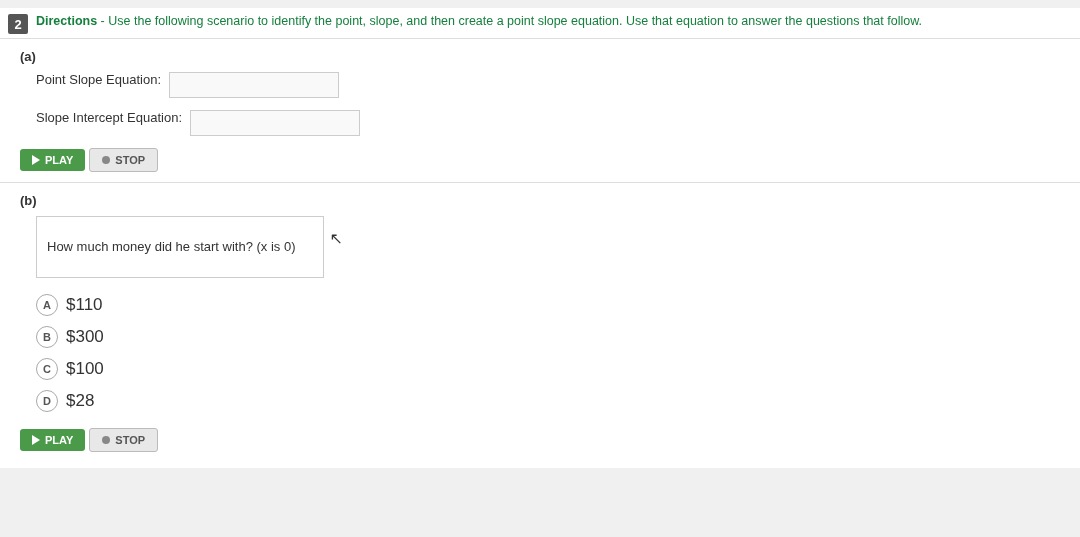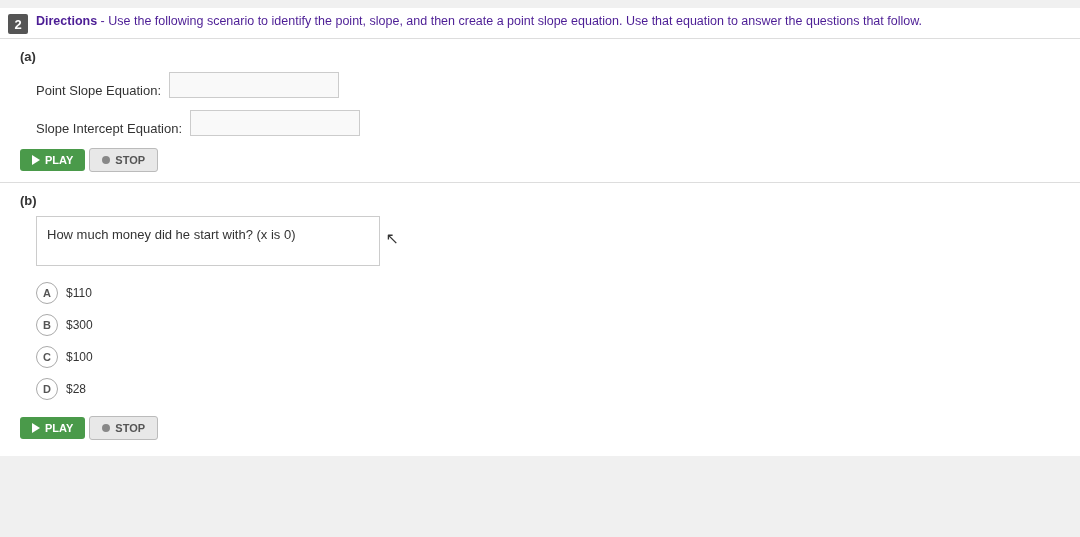--- a/index.html
+++ b/index.html
@@ -39,39 +39,39 @@
       align-items: center;
       justify-content: center;
       border-radius: 2px;
       margin-right: 8px;
       flex-shrink: 0;
       margin-top: 2px;
     }
     .directions-text {
       font-size: 12.5px;
       line-height: 1.5;
-      color: #4c1d95;
+      color: #15803d;
     }
     .directions-title {
       font-weight: bold;
     }
     .content-area {
       background: #fff;
       padding: 10px 16px 10px 16px;
       border-bottom: 1px solid #ddd;
     }
     .part-label {
       font-weight: bold;
       font-size: 13px;
       margin-bottom: 8px;
       margin-left: 4px;
     }
     .equation-row {
       display: flex;
-      align-items: flex-end;
+      align-items: flex-start;
       margin-bottom: 12px;
       margin-left: 20px;
     }
     .equation-label {
       font-size: 13px;
       margin-right: 8px;
       white-space: nowrap;
     }
     .equation-input {
       border: 1px solid #ccc;
@@ -131,24 +131,24 @@
       border-radius: 50%;
       border: 2px solid #888;
     }
     .part-b-area {
       background: #fff;
       padding: 10px 16px 16px 16px;
     }
     .question-box {
       border: 1px solid #ccc;
       background: #fff;
-      padding: 8px 10px;
+      padding: 20px 10px;
       margin-left: 20px;
       margin-bottom: 16px;
-      width: 344px;
+      width: 288px;
       min-height: 50px;
       font-size: 13px;
       line-height: 1.5;
       position: relative;
     }
     .answer-options {
       margin-left: 20px;
       display: flex;
       flex-direction: column;
       gap: 10px;
@@ -167,21 +167,21 @@
       display: flex;
       align-items: center;
       justify-content: center;
       font-size: 11px;
       font-weight: bold;
       color: #555;
       flex-shrink: 0;
       background: #fff;
     }
     .option-text {
-      font-size: 12px;
+      font-size: 17px;
     }
     .bottom-button-row {
       display: flex;
       align-items: center;
       margin-top: 16px;
       margin-left: 4px;
       gap: 4px;
     }
     .play-btn-bottom {
       display: flex;

